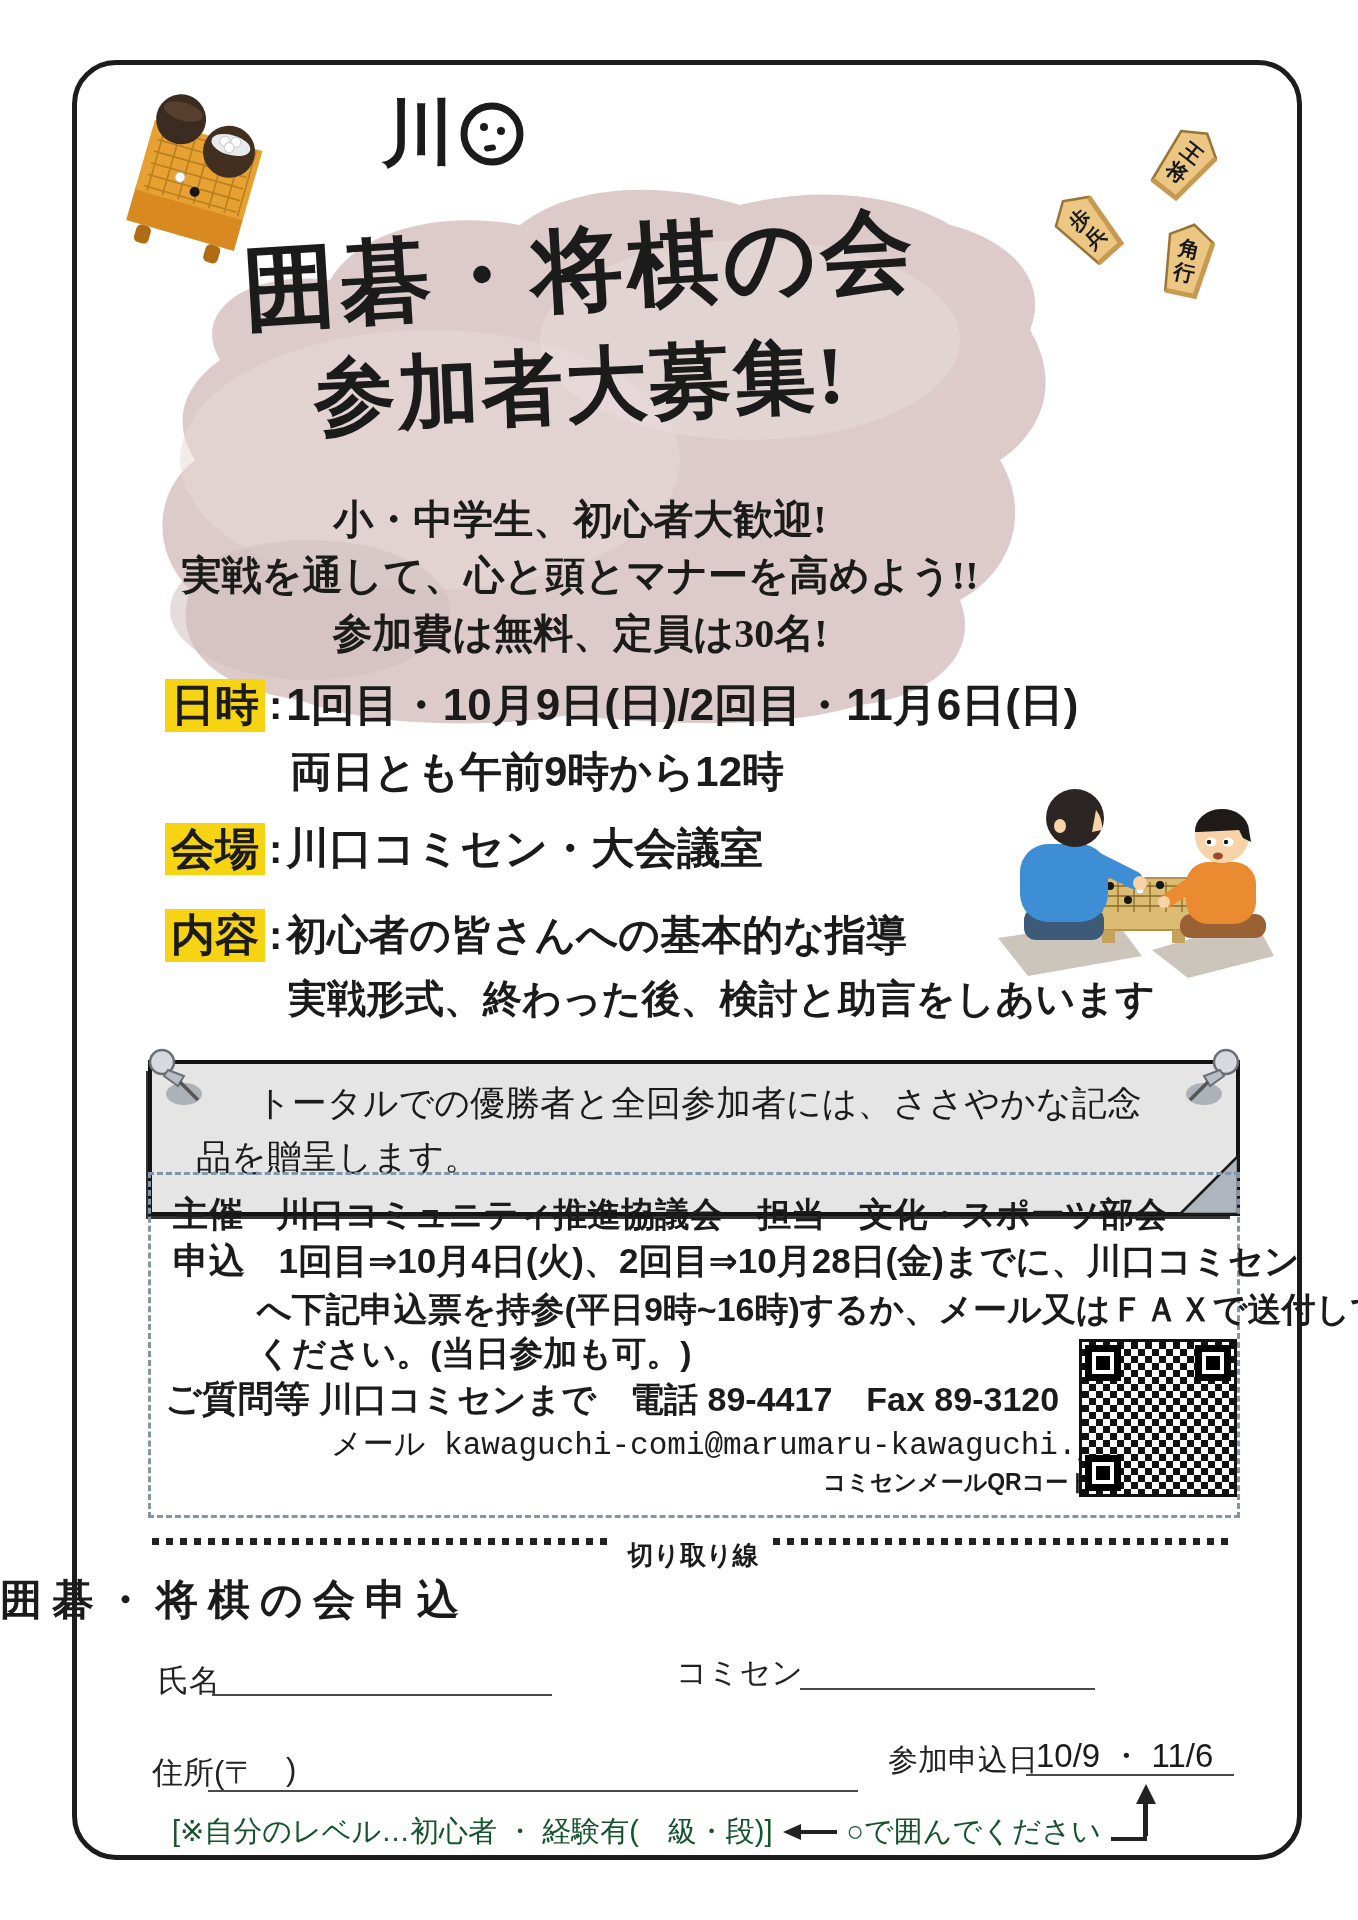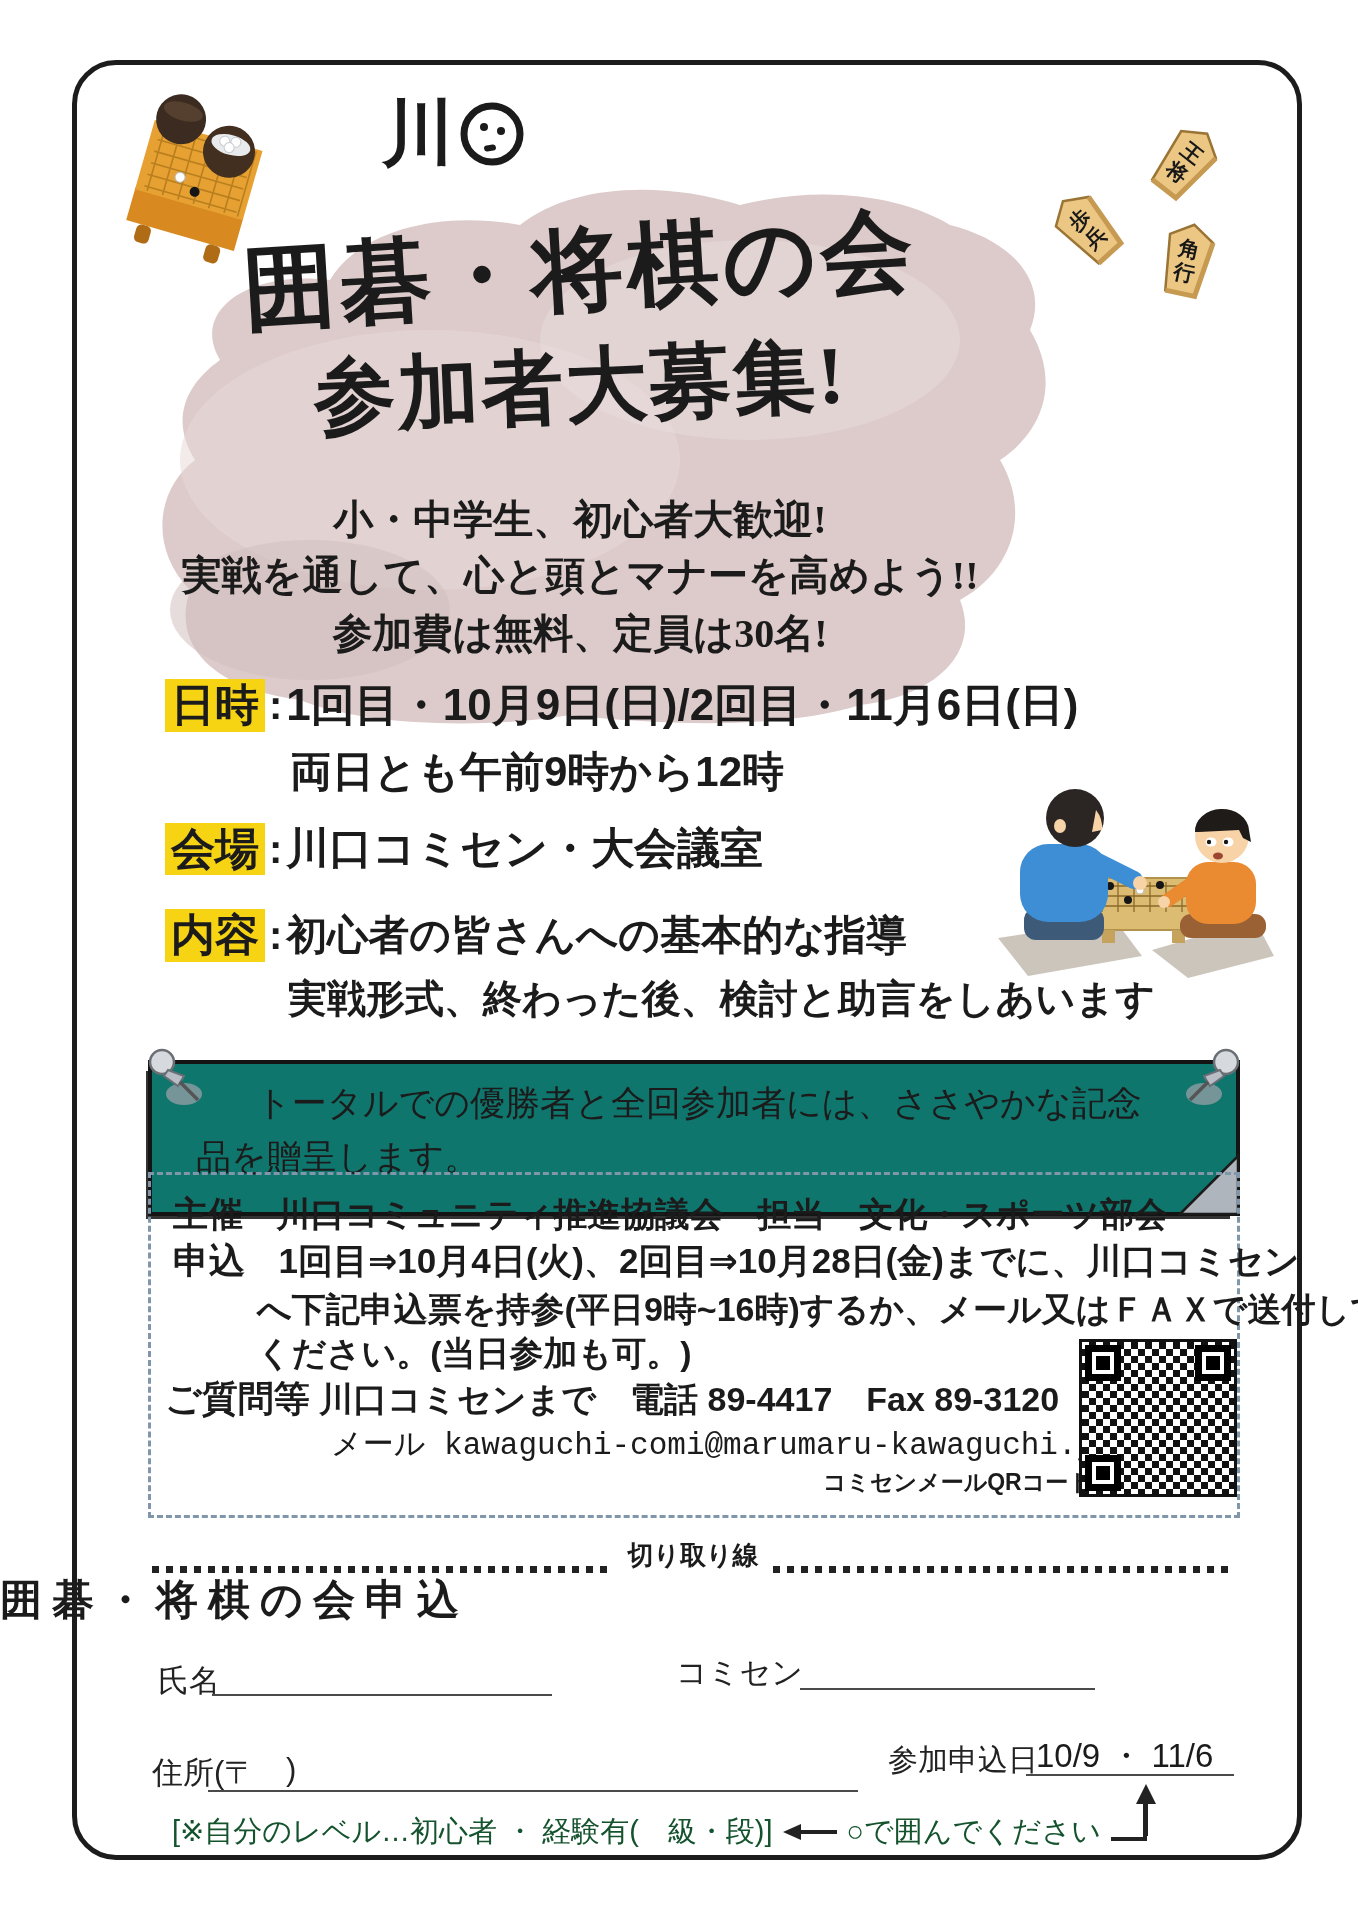--- a/index.html
+++ b/index.html
@@ -17,37 +17,37 @@
   .title1{position:absolute;left:140px;top:208px;width:880px;text-align:center;
           font-size:92px;font-weight:700;letter-spacing:4px;transform:rotate(-3.5deg);}
   .title2{position:absolute;left:140px;top:332px;width:880px;text-align:center;
           font-size:82px;font-weight:700;letter-spacing:2px;transform:rotate(-2.5deg);}
   .sub{position:absolute;left:120px;width:920px;text-align:center;font-size:40px;font-weight:600;}
   
   .hl{background:#f6d414;padding:2px 6px;font-weight:800;font-size:44px;line-height:1.1;}
   .row{position:absolute;display:flex;align-items:center;white-space:nowrap;}
   .sep{font-size:40px;font-weight:800;padding:0 4px;}
   
-  .banner{position:absolute;left:148px;top:1060px;width:1084px;height:148px;background:#0f766e;
+  .banner{position:absolute;left:148px;top:1060px;width:1084px;height:148px;background:#e5e5e5;
           border:4px solid #141414;box-shadow:-6px 7px 0 -4px #333;}
   .banner .l1{position:absolute;left:104px;top:16px;font-size:35px;}
   .banner .l2{position:absolute;left:44px;top:70px;font-size:35px;}
   
   .dashedbox{position:absolute;left:148px;top:1172px;width:1086px;height:340px;
              border:3px dashed #7f96ab;}
   .ib{position:absolute;white-space:nowrap;font-size:34px;}
   .blabel{font-weight:800;}
   .qr{position:absolute;left:1082px;top:1342px;width:152px;height:152px;background:#fff;
       outline:3px solid #111;
       background-image:repeating-conic-gradient(#111 0% 25%,#fff 0% 50%);
       background-size:14px 14px;}
   .finder{position:absolute;width:36px;height:36px;background:#fff;border:7px solid #000;box-sizing:border-box;}
   .finder::after{content:"";position:absolute;inset:4px;background:#000;}
   
-  .cutline{position:absolute;left:152px;top:1538px;width:1082px;display:flex;align-items:flex-end;gap:14px;}
+  .cutline{position:absolute;left:152px;top:1538px;width:1082px;display:flex;align-items:flex-start;gap:14px;}
   .dotline{flex:1;height:7px;background:repeating-linear-gradient(90deg,#222 0 7px,transparent 7px 14px);}
   .cutlabel{font-size:26px;font-weight:600;}
   .formtitle{position:absolute;left:0;top:1572px;width:1358px;text-align:left;
              font-size:42px;font-weight:900;letter-spacing:10px;}
   .flabel{font-size:31px;font-weight:500;color:#222;white-space:nowrap;}
   .uline{position:absolute;border-bottom:2px solid #4a4a4a;}
   .note{font-size:29px;color:#14532d;white-space:nowrap;}
 </style>
 </head>
 <body>

